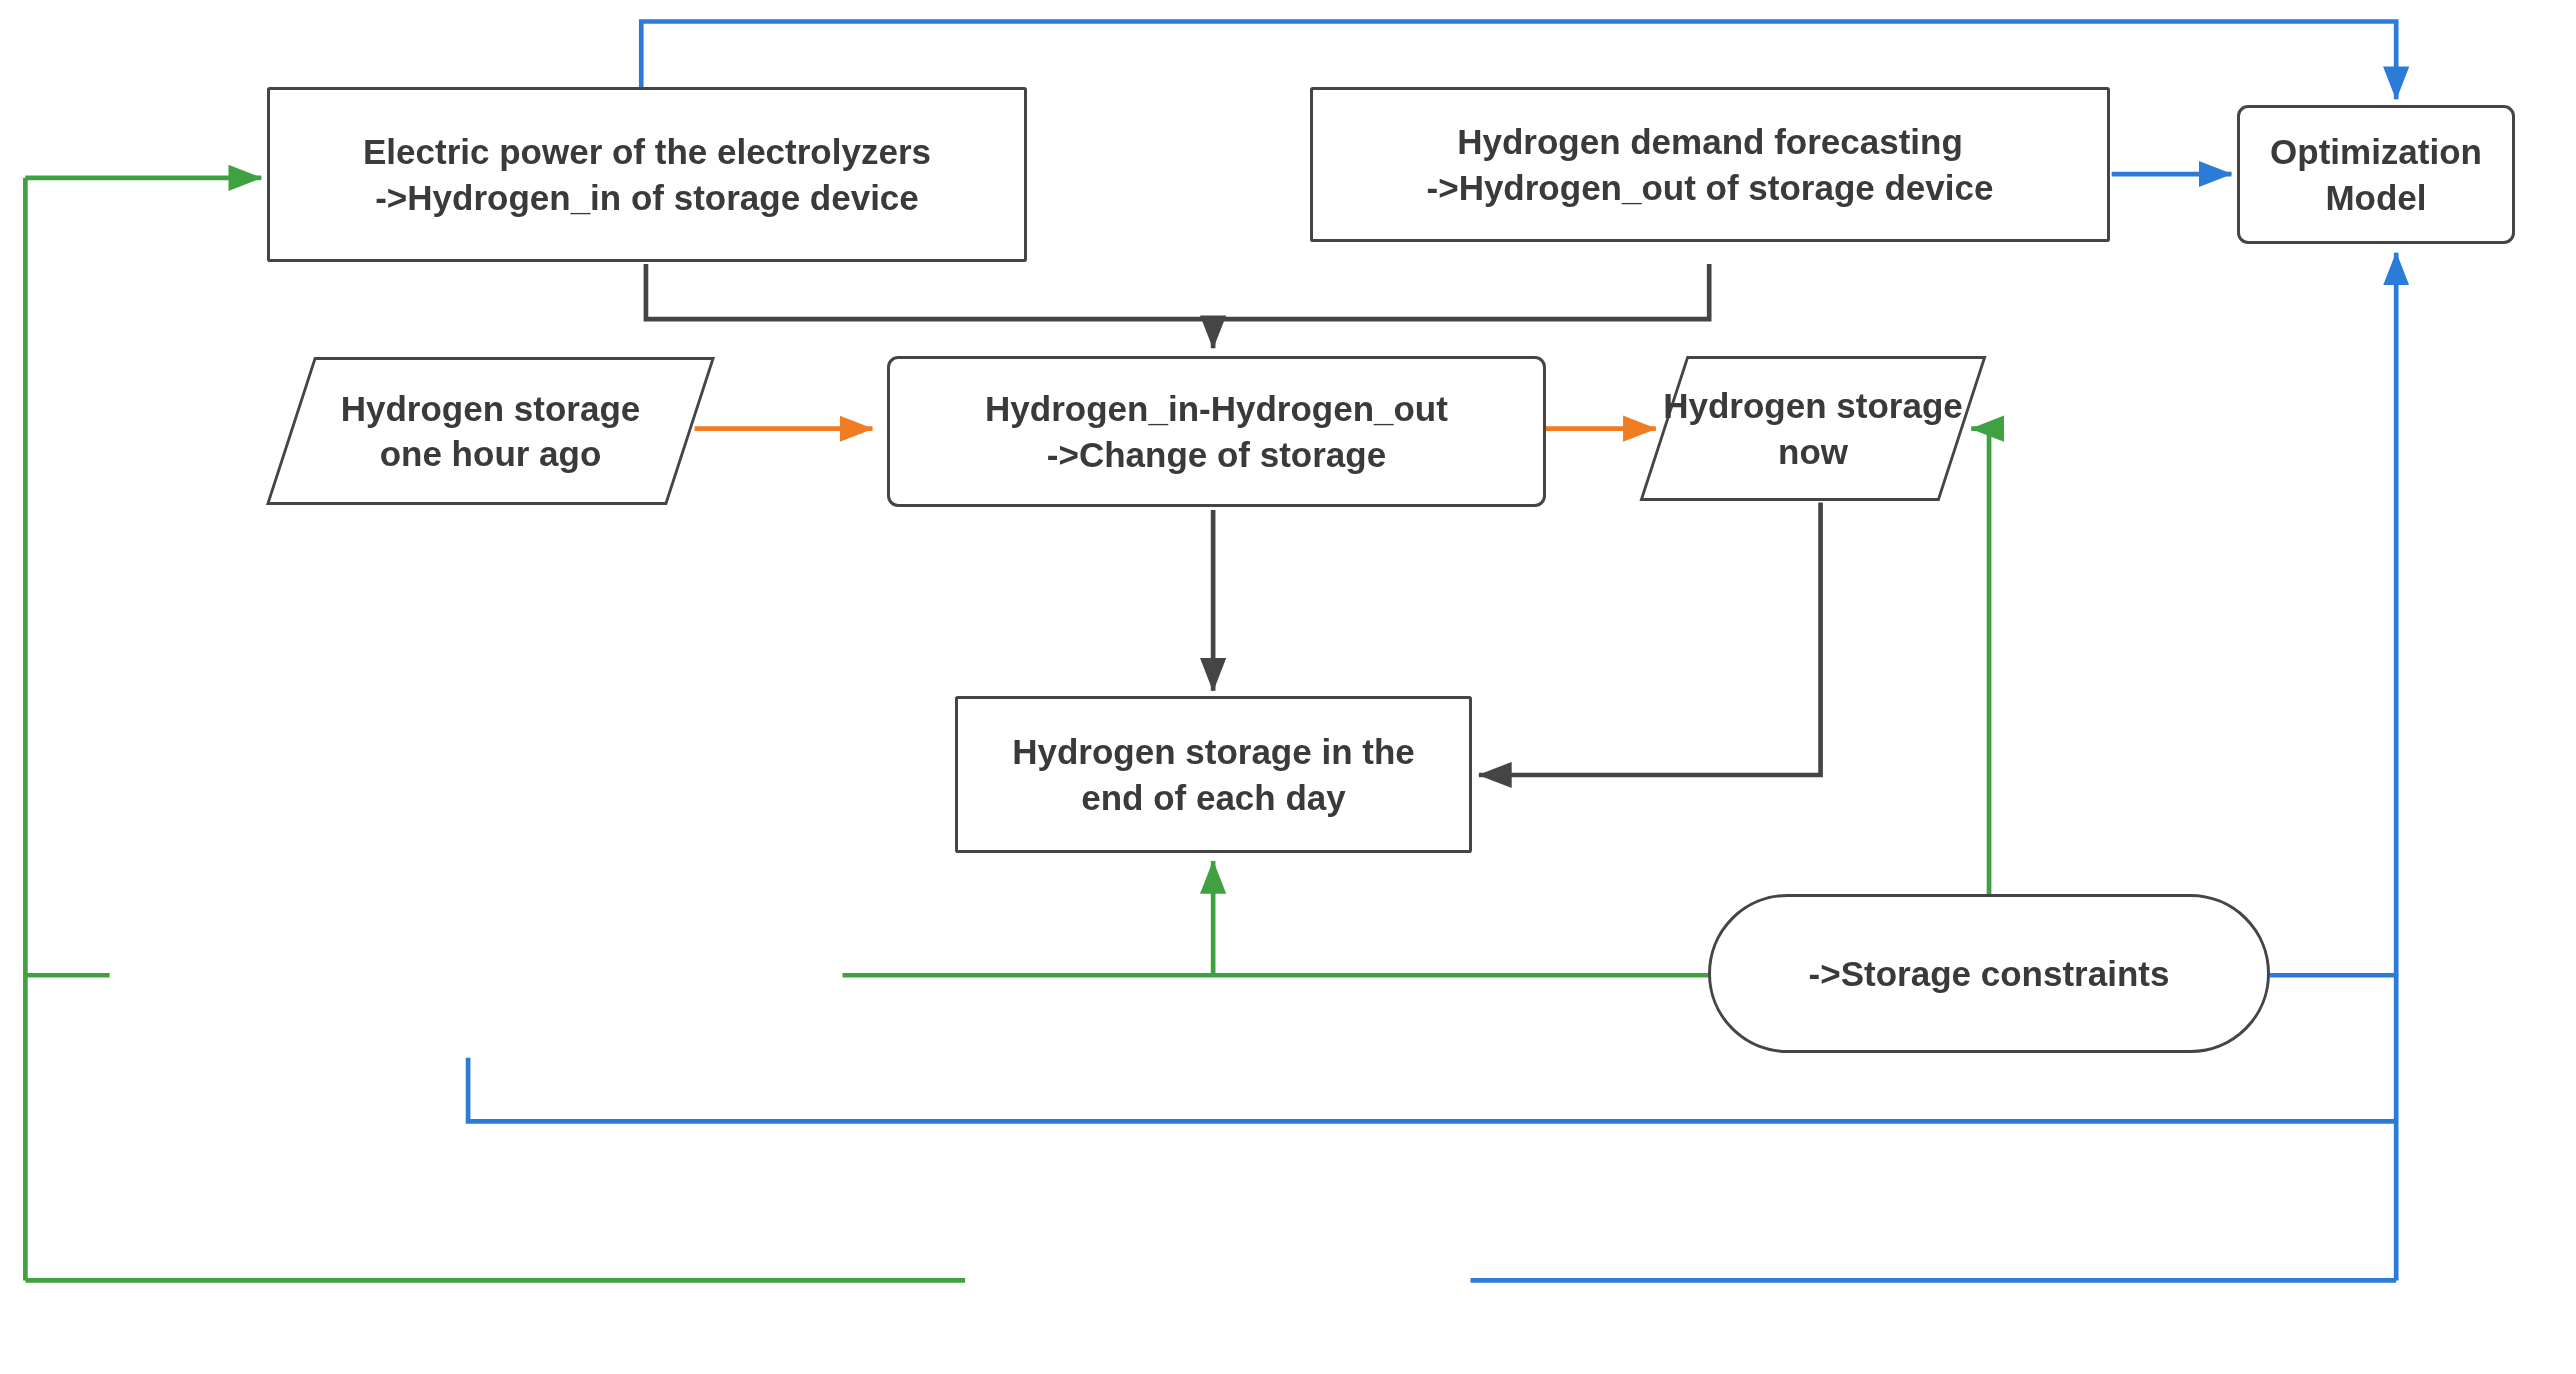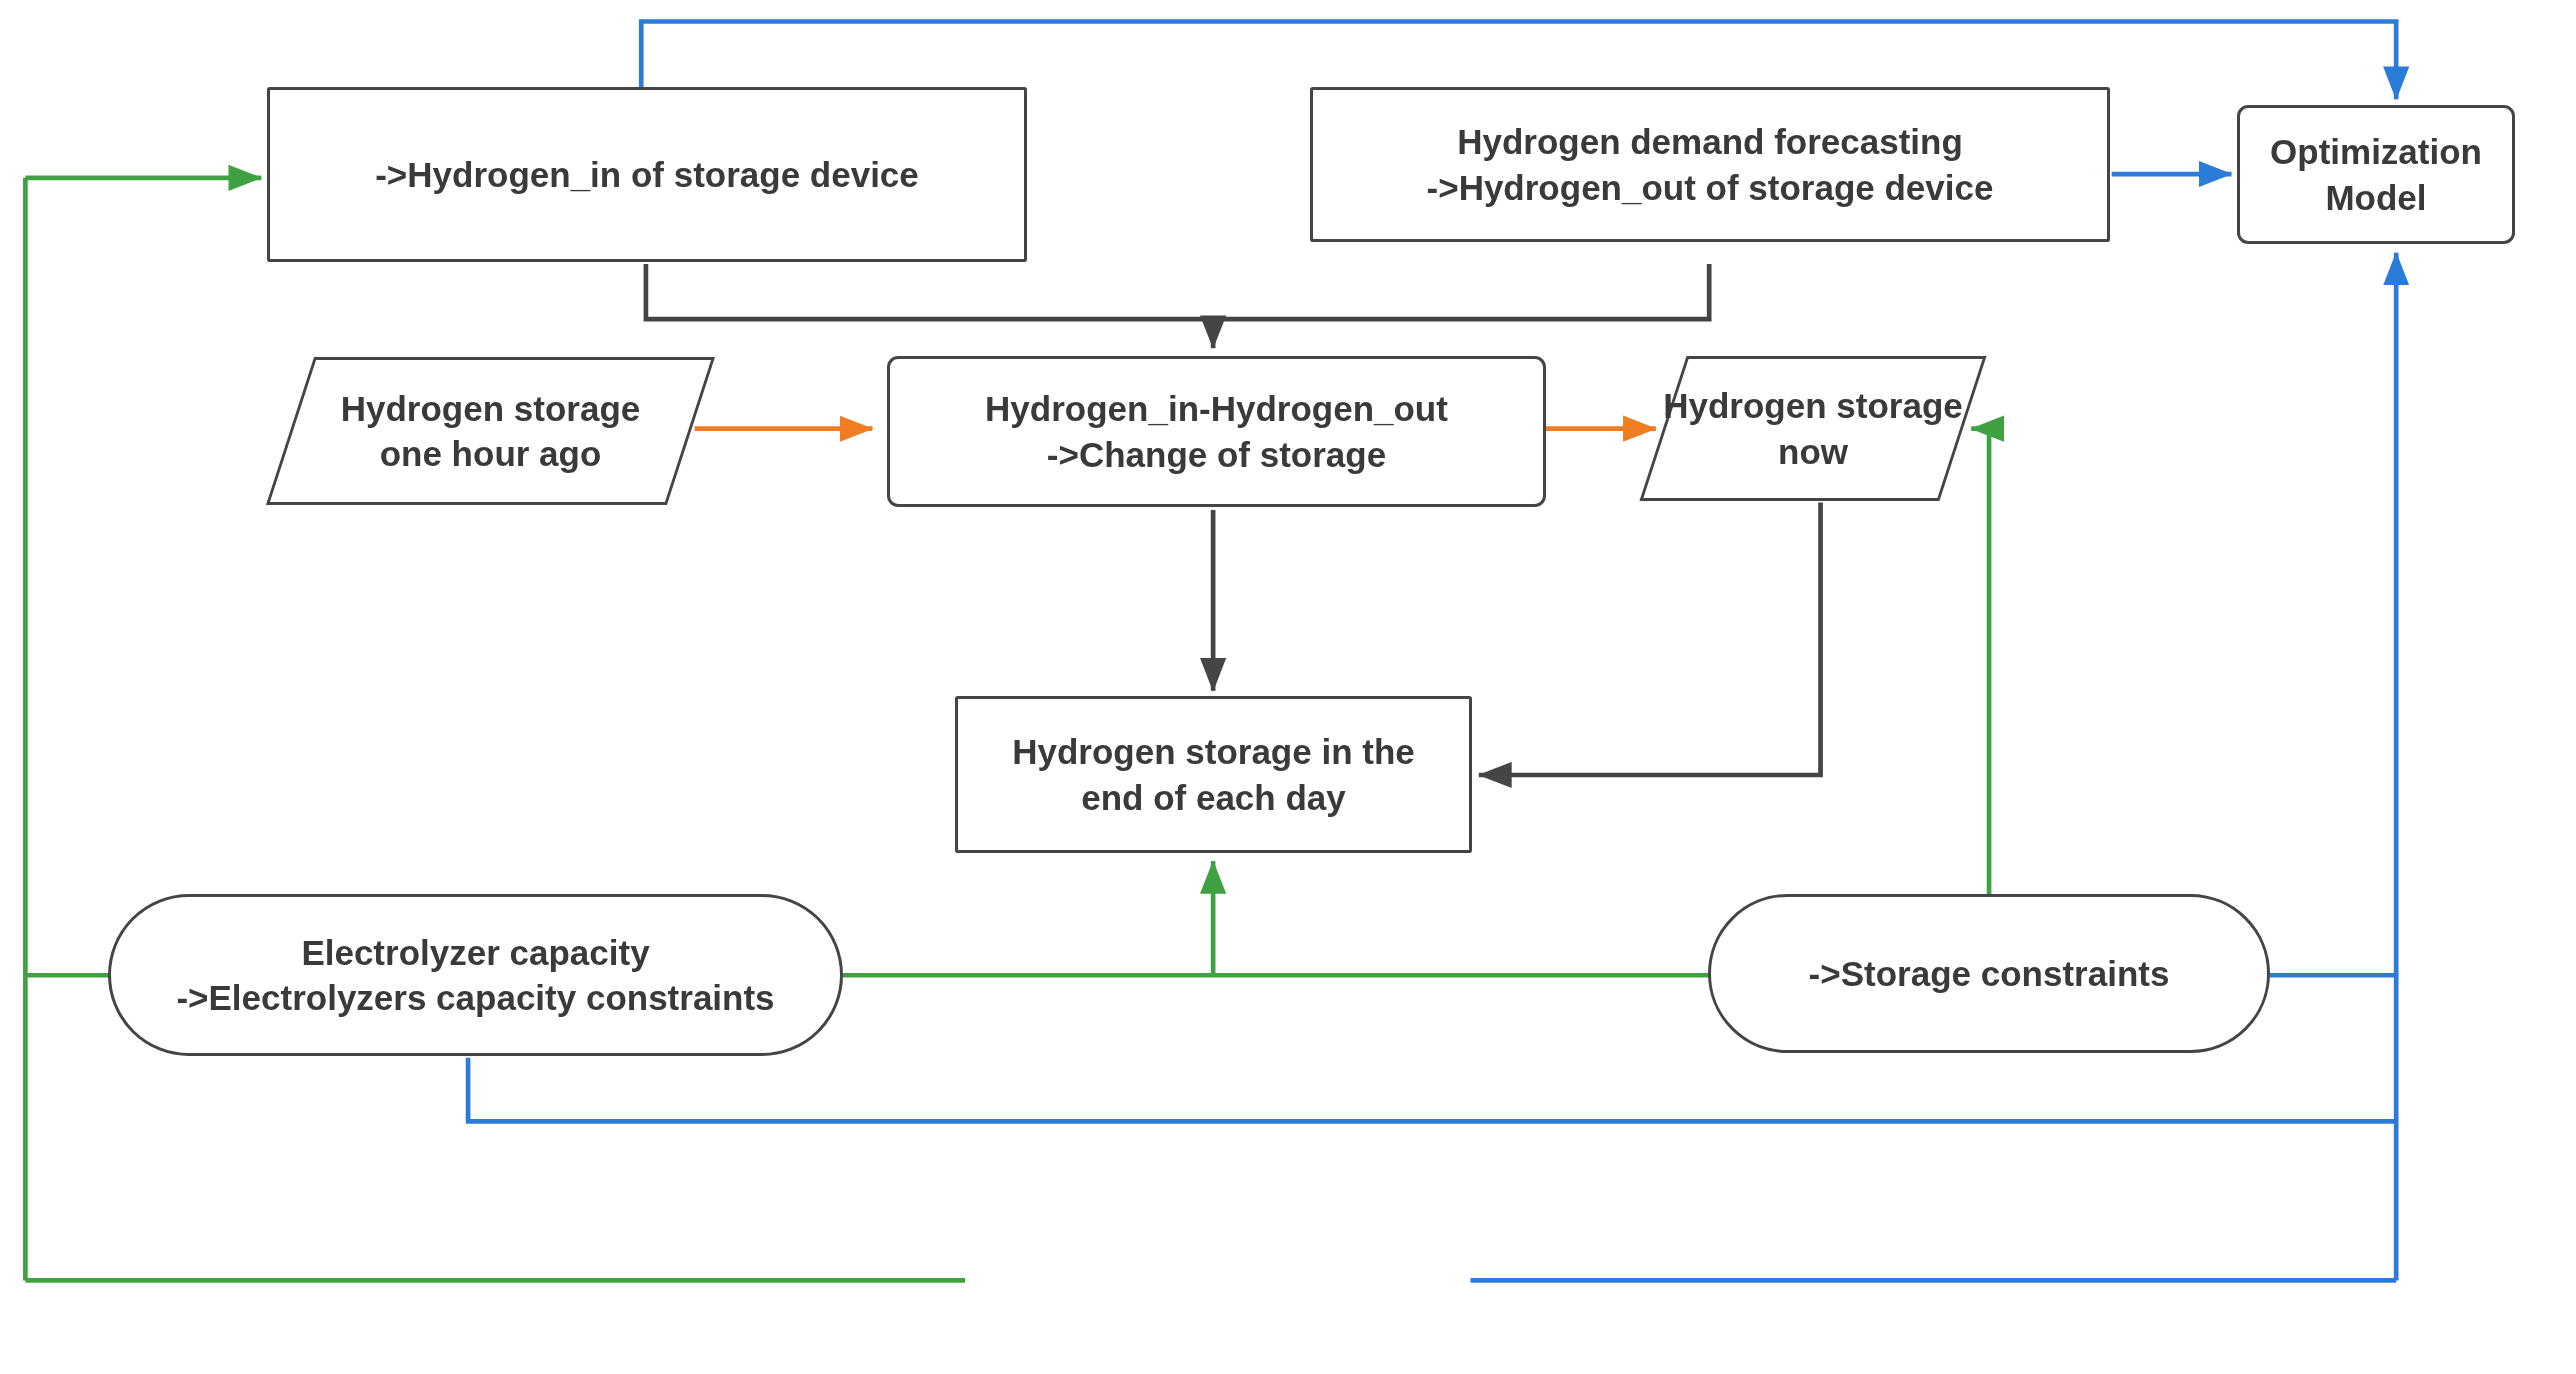--- a/index.html
+++ b/index.html
@@ -81,20 +81,21 @@
 
     <path class="edge edge-blue" d="M685,95 L685,23 L2560,23 L2560,106" marker-end="url(#ar-blue)"></path>
     <path class="edge edge-blue" d="M2256,186 L2384,186" marker-end="url(#ar-blue)"></path>
     <path class="edge edge-blue" d="M2560,1368 L2560,270" marker-end="url(#ar-blue)"></path>
     <path class="edge edge-blue" d="M2425,1042 L2560,1042"></path>
     <path class="edge edge-blue" d="M500,1130 L500,1198 L2560,1198"></path>
     <path class="edge edge-blue" d="M1571,1368 L2560,1368"></path>
   </svg>
 
   <div class="node sharp" style="left:267px;top:87px;width:760px;height:175px;">
+    <span>Electric power of the electrolyzers</span>
     <span>-&gt;Hydrogen_in of storage device</span>
   </div>
 
   <div class="node sharp" style="left:1310px;top:87px;width:800px;height:155px;">
     <span>Hydrogen demand forecasting</span>
     <span>-&gt;Hydrogen_out of storage device</span>
   </div>
 
   <div class="node soft" style="left:2237px;top:105px;width:278px;height:139px;">
     <span>Optimization</span>
@@ -116,24 +117,20 @@
   <div class="para-label" style="left:1663px;top:356px;width:300px;height:145px;">
     <span>Hydrogen storage</span>
     <span>now</span>
   </div>
 
   <div class="node sharp" style="left:955px;top:696px;width:517px;height:157px;">
     <span>Hydrogen storage in the</span>
     <span>end of each day</span>
   </div>
 
-  <div class="node stadium" style="left:108px;top:894px;width:735px;height:162px;">
-    <span>Electrolyzer capacity</span>
-    <span>-&gt;Electrolyzers capacity constraints</span>
-  </div>
 
   <div class="node stadium" style="left:1708px;top:894px;width:562px;height:159px;">
     <span>-&gt;Storage constraints</span>
   </div>
 
 
 </div>
 
 
 </body></html>

